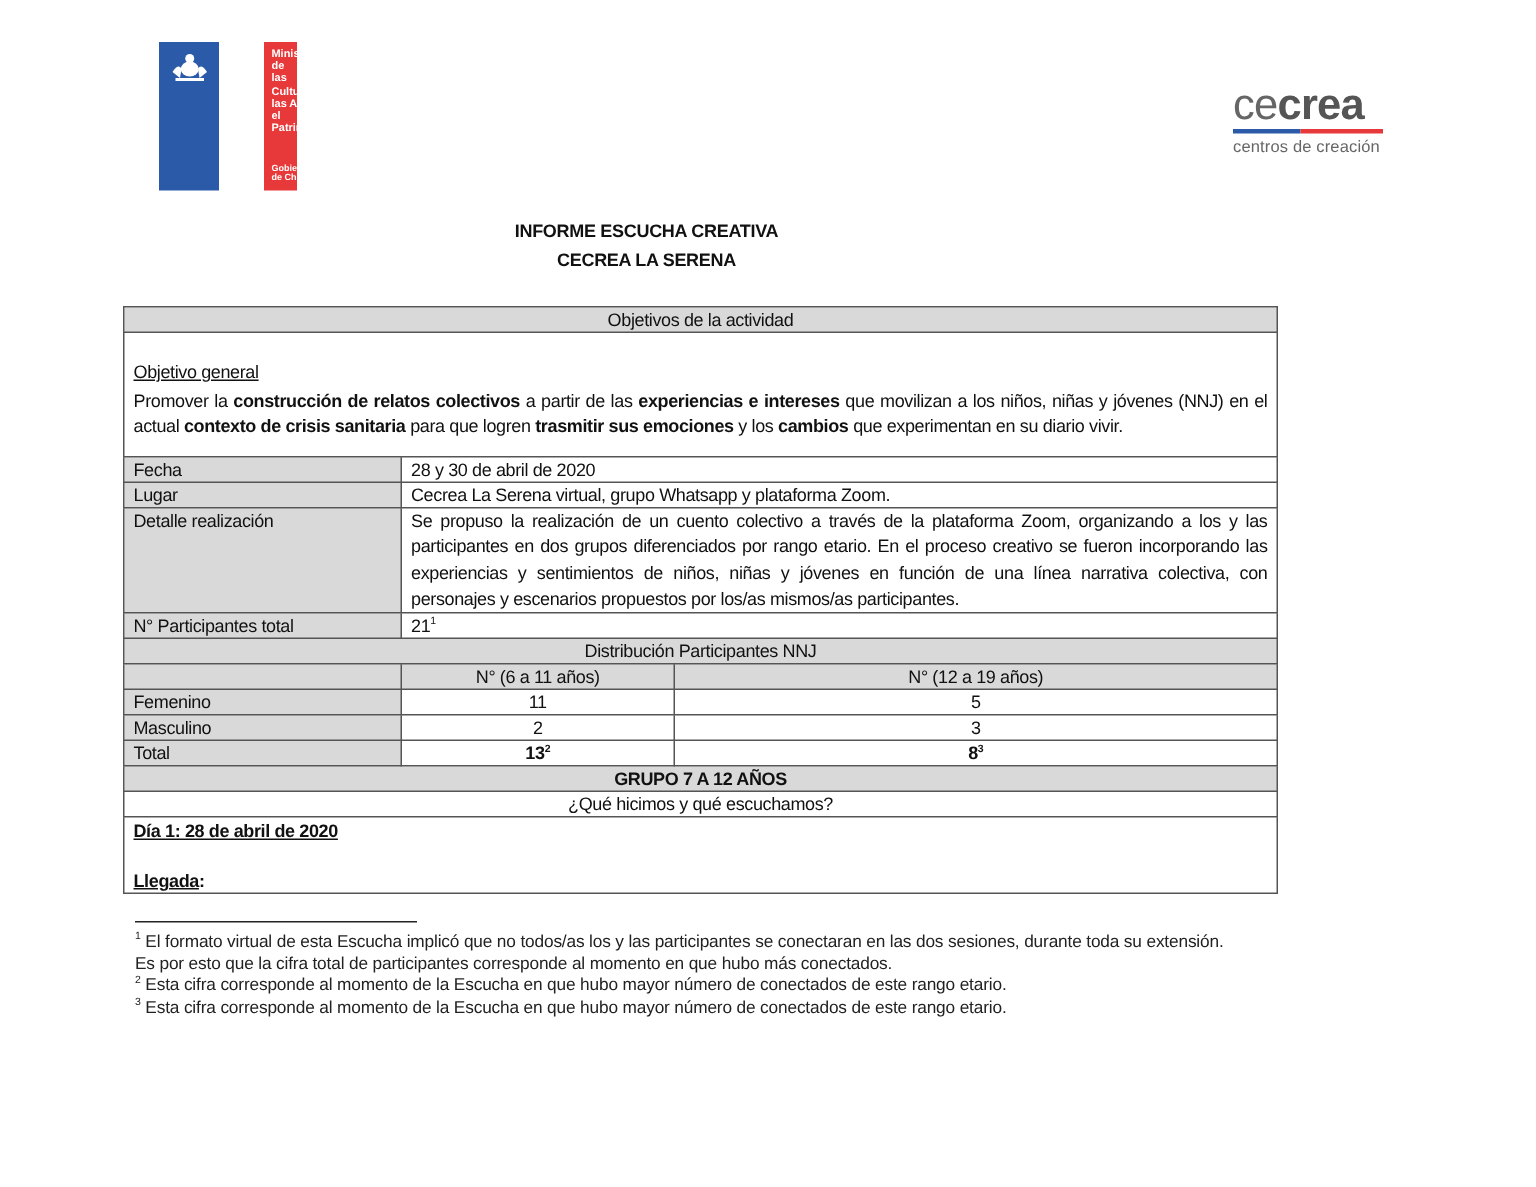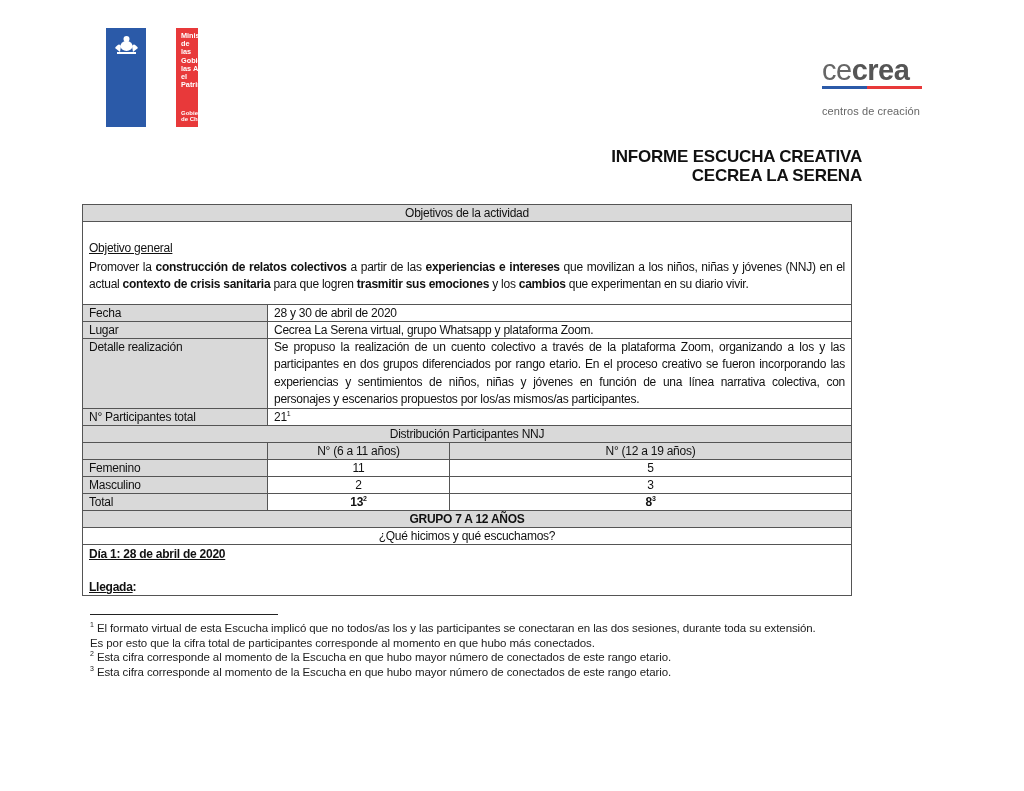--- a/index.html
+++ b/index.html
@@ -16,24 +16,24 @@
   .min-logo .crest { position: absolute; left: 7px; top: 6px; width: 27px; height: 22px; }
 
   
   .cecrea { position: absolute; left: 822px; top: 55px; width: 100px; }
   .cecrea .word { font-size: 29px; line-height: 30px; letter-spacing: -0.5px; color: #555; }
   .cecrea .word .thin { font-weight: normal; color: #666; margin-top: 44px; }
   .cecrea .word .bold { font-weight: bold; color: #555; }
   .cecrea .bar { height: 3px; display: flex; margin-top: 1px; }
   .cecrea .bar .b { flex: 1; background: #2b5aa8; }
   .cecrea .bar .r { flex: 1.2; background: #e8393a; }
-  .cecrea .sub { font-size: 11px; color: #666; margin-top: 16px; letter-spacing: 0.1px; }
+  .cecrea .sub { font-size: 11px; color: #666; margin-top: 3px; letter-spacing: 0.1px; }
 
-  .title { position: absolute; left: 0; width: 862px; text-align: right;
-           font-family: "Liberation Sans", sans-serif; font-weight: bold; font-size: 17px; letter-spacing: -0.2px; }
+  .title { position: absolute; left: 0; width: 862px; text-align: center;
+           font-family: "Liberation Sans", sans-serif; font-weight: bold; font-size: 12px; letter-spacing: -0.2px; }
   .t1 { top: 147px; }
   .t2 { top: 166px; }
 
   
   table.main { position: absolute; left: 82px; top: 204px; width: 770px; border-collapse: collapse;
                font-family: "Liberation Sans", sans-serif; font-size: 12px; letter-spacing: -0.25px; }
   table.main td { border: 1px solid #555; padding: 0 6px; height: 16px; line-height: 16px; vertical-align: top; }
   .gray { background: #d9d9d9; }
   .center { text-align: center; }
   .u { text-decoration: underline; }
@@ -55,21 +55,21 @@
       <circle cx="13.5" cy="5" r="3" fill="#fff"></circle>
       <ellipse cx="13.5" cy="12" rx="6" ry="5" fill="#fff"></ellipse>
       <path d="M2 14 Q6 8 8 12 L7 18 Z" fill="#fff"></path>
       <path d="M25 14 Q21 8 19 12 L20 18 Z" fill="#fff"></path>
       <rect x="4" y="18" width="19" height="2" fill="#fff"></rect>
     </svg>
   </div>
   <div class="red">
     <div class="lines">
       <div>Ministerio de</div>
-      <div>las Gobierno,</div>
+      <div>las Culturas,</div>
       <div>las Artes y</div>
       <div>el Patrimonio</div>
     </div>
     <div class="foot">Gobierno de Chile</div>
   </div>
 </div>
 
 <div class="cecrea">
   <div class="word"><span class="thin">ce</span><span class="bold">crea</span></div>
   <div class="bar">

